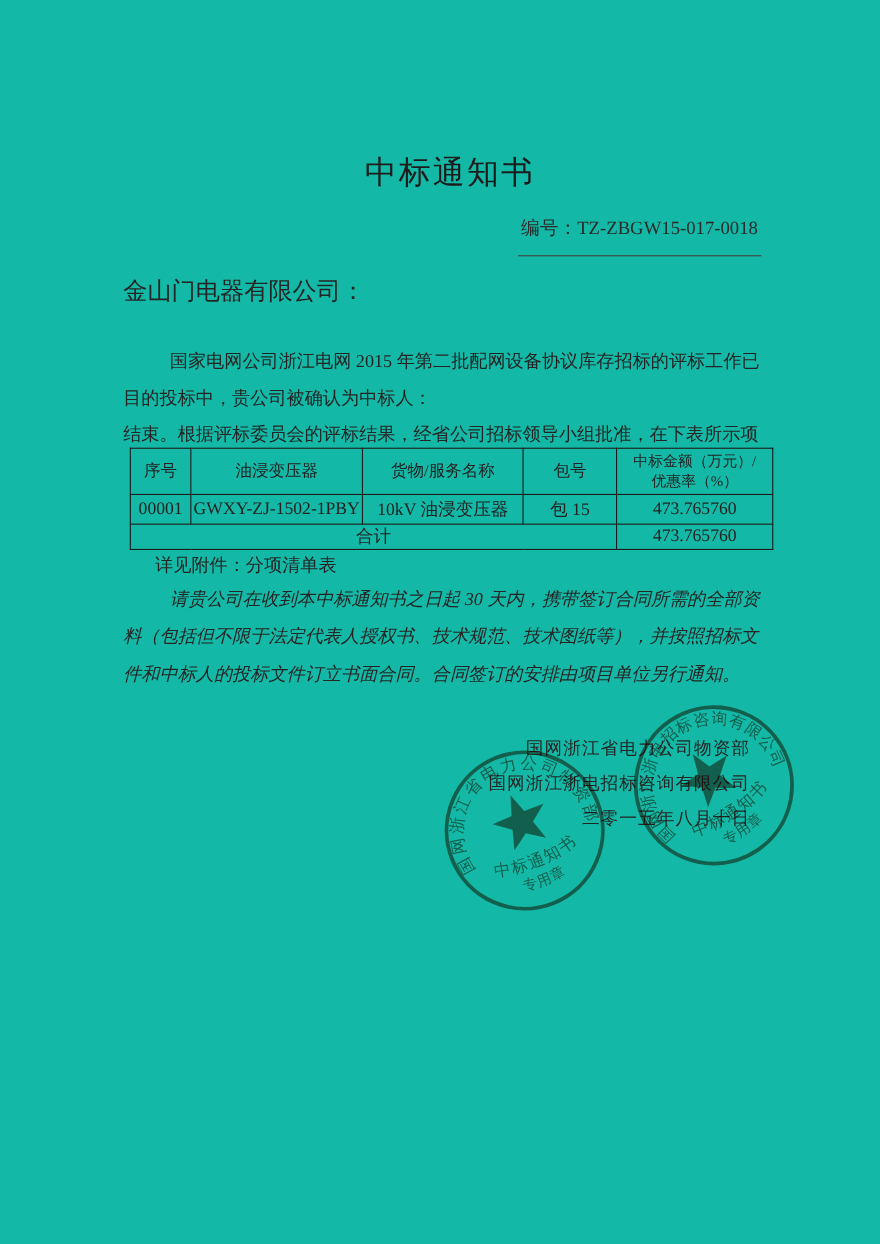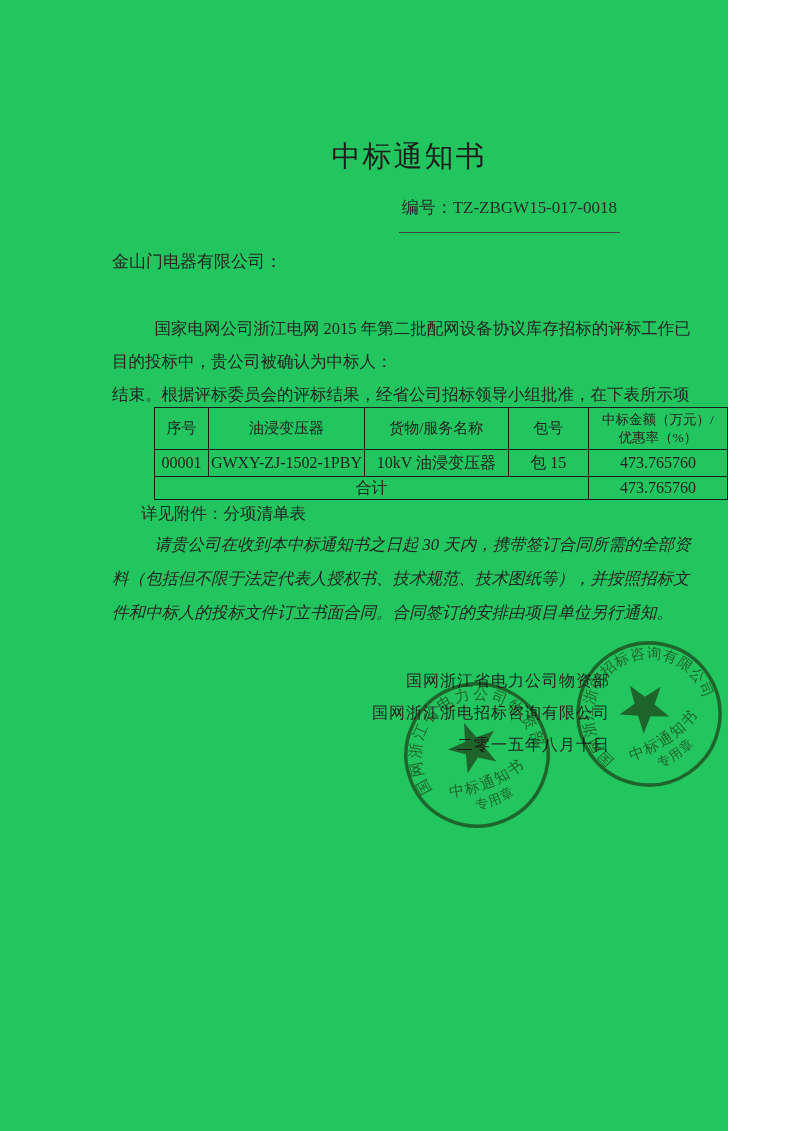--- a/index.html
+++ b/index.html
@@ -1,38 +1,38 @@
 <!DOCTYPE html>
 <html><head>
 <meta charset="utf-8">
 <style>
   html,body{margin:0;padding:0;background:#ffffff;}
   .page{
-    position:relative;width:728px;height:1131px;background:#22c55e;
+    position:relative;width:800px;height:1131px;background:#14b8a6;
     font-family:"Liberation Serif","DejaVu Serif",serif;color:#222222;overflow:hidden;
   }
   .doc-title{
     position:absolute;top:137px;left:0;width:800px;text-align:center;
     font-size:29px;letter-spacing:2px;color:#1c1c1c;padding-left:18px;box-sizing:border-box;
   }
   .doc-number{
     position:absolute;top:196px;right:108px;font-size:17px;color:#2a2a2a;
     border-bottom:1.2px solid #444;padding:0 3px 13px 3px;
   }
-  .recipient{position:absolute;top:250px;left:112px;font-size:17px;color:#242424;}
+  .recipient{position:absolute;top:250px;left:112px;font-size:22px;color:#242424;}
   .para{position:absolute;left:112px;width:592px;font-size:16.5px;color:#242424;}
   .para .line{line-height:33px;height:33px;white-space:nowrap;}
   .para .indent{text-indent:29px;text-align:center;}
   .p1{top:312px;}
   .p2{top:528px;font-style:italic;}
   .p2 .line{line-height:34px;height:34px;}
   .attachment{position:absolute;top:503px;left:141px;font-size:16.5px;color:#242424;}
   table.award{
     position:absolute;top:407px;left:118px;border-collapse:collapse;table-layout:fixed;
-    font-size:16px;color:#222;margin-left:36px;
+    font-size:16px;color:#222;
   }
   table.award td,table.award th{
     border:1.6px solid #1d1d1d;text-align:center;vertical-align:middle;
     padding:0 2px;font-weight:normal;overflow:hidden;white-space:nowrap;
   }
   .hdr-row{height:42px;font-size:15px;}
   .amount-hdr{font-size:13.5px;line-height:18px;}
   .data-row{height:27px;}
   .total-row{height:23px;}
   .sig-block{

